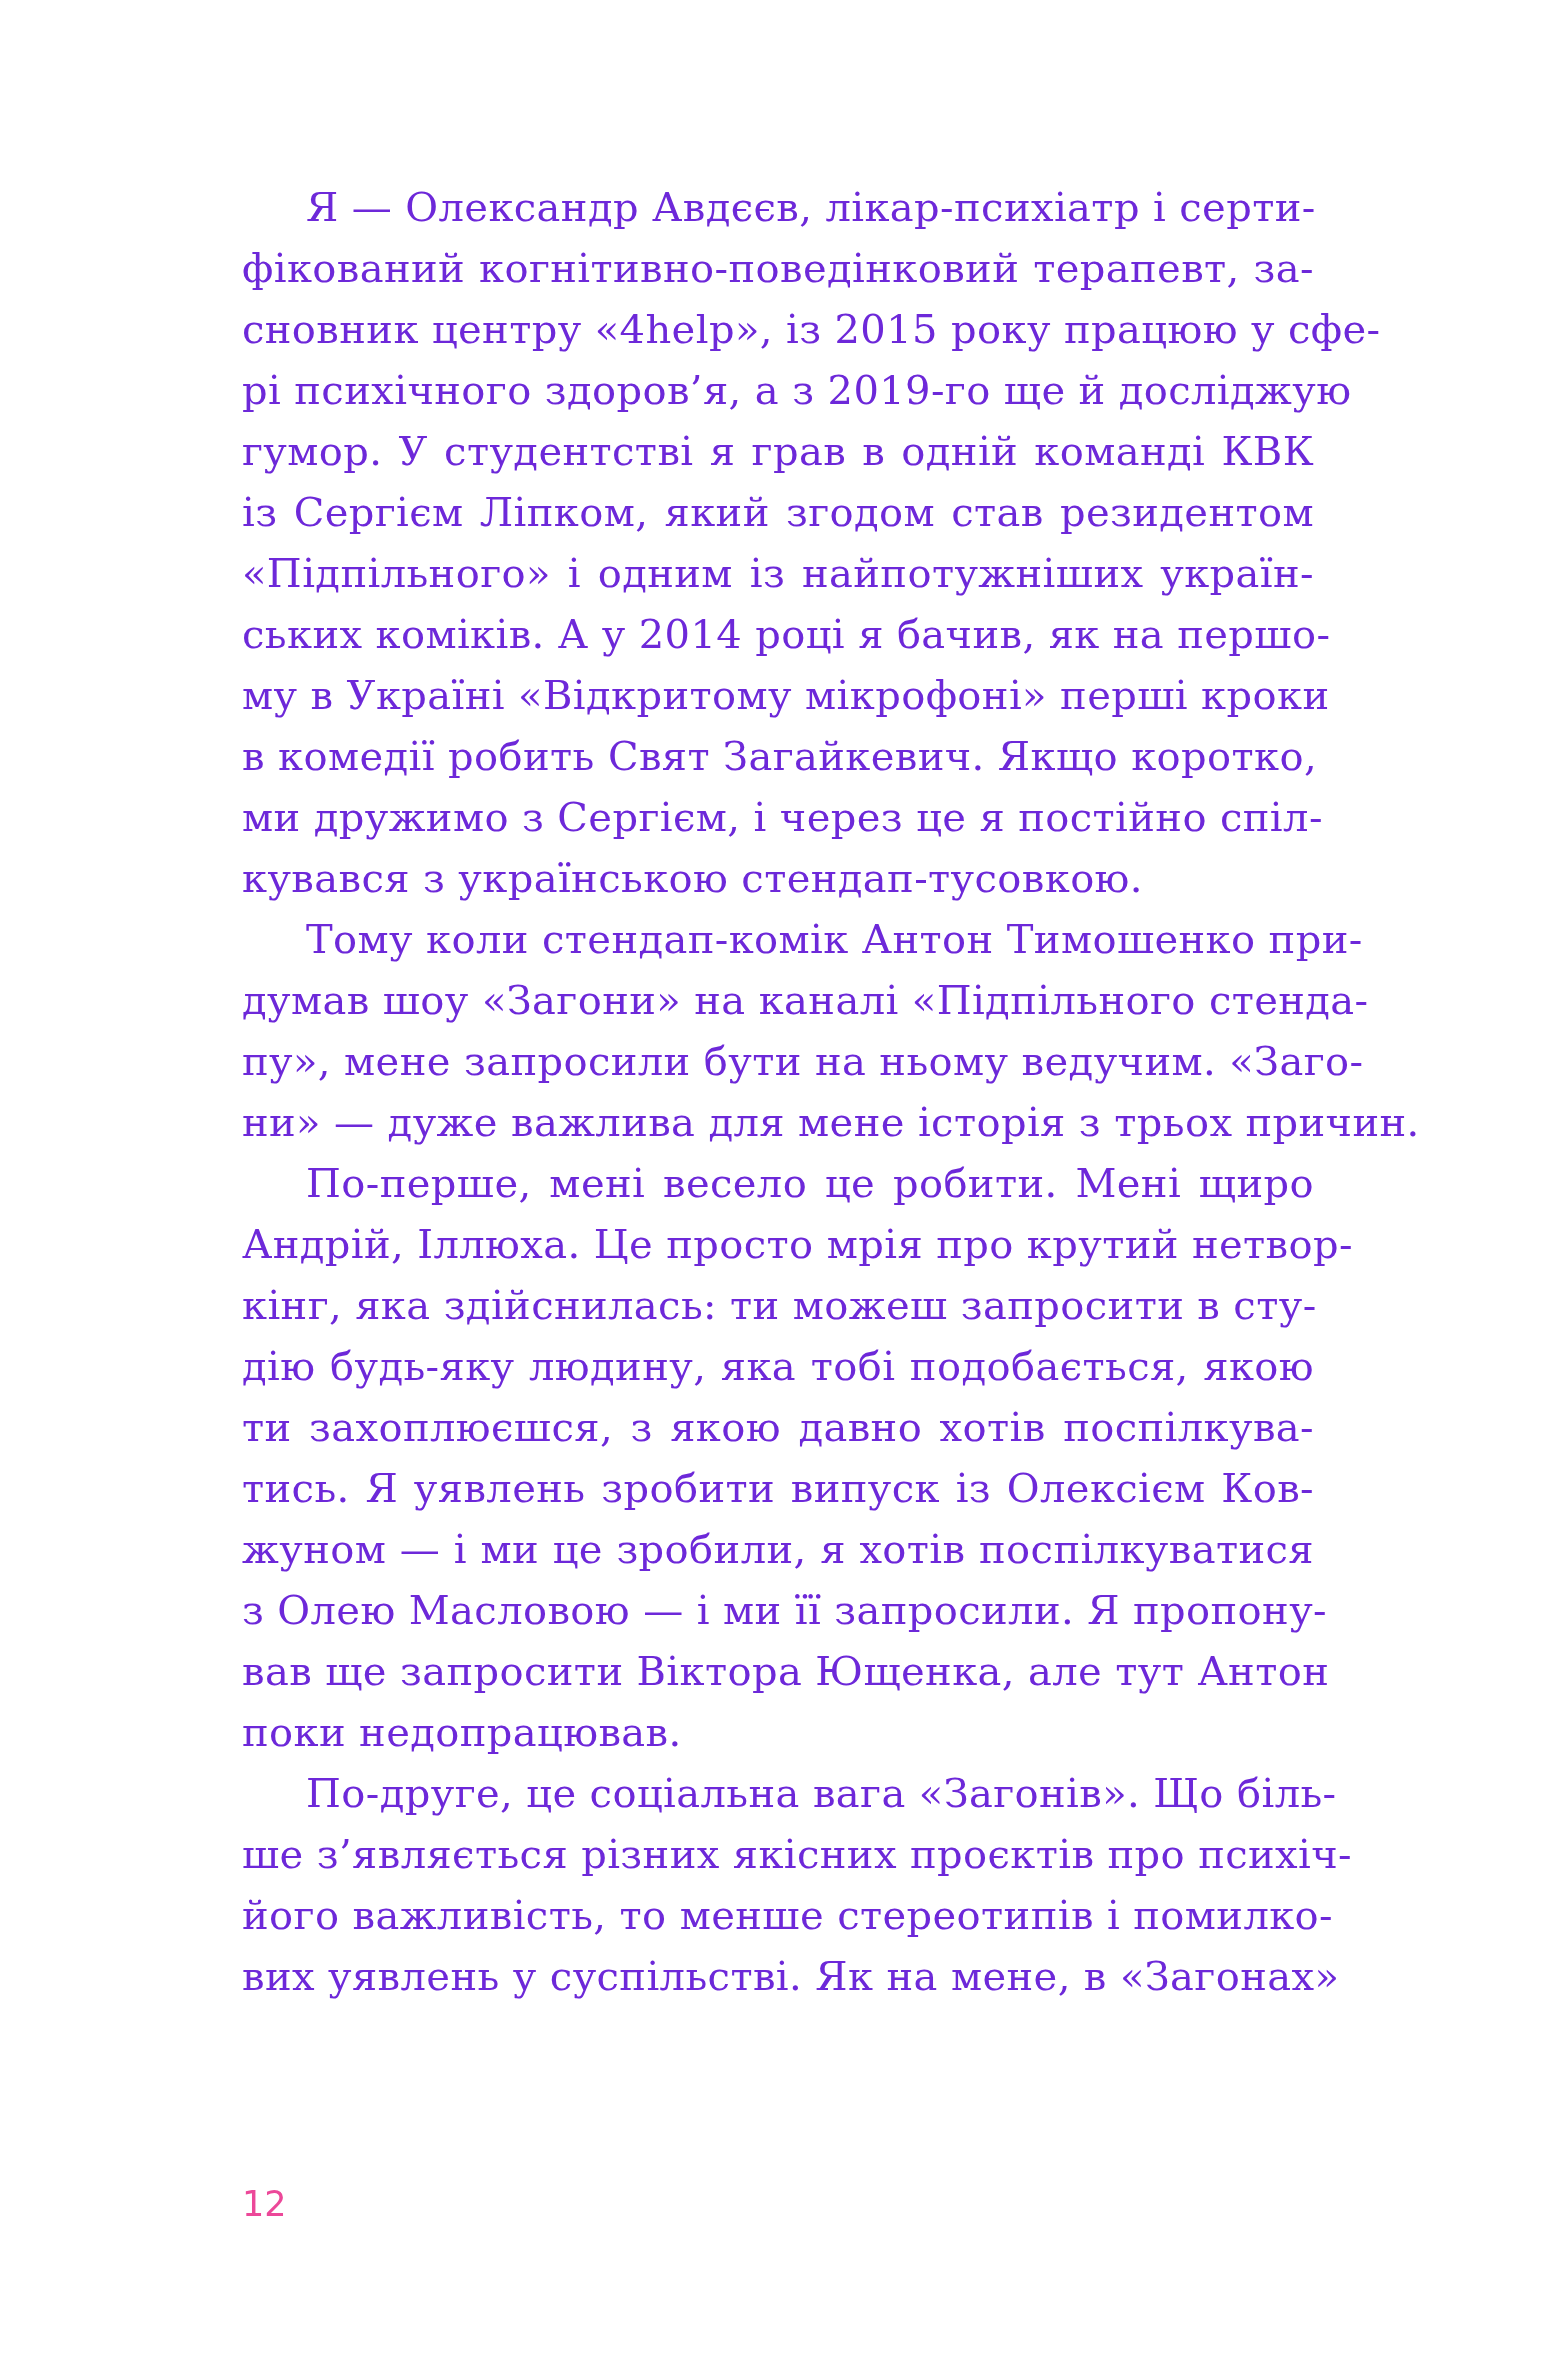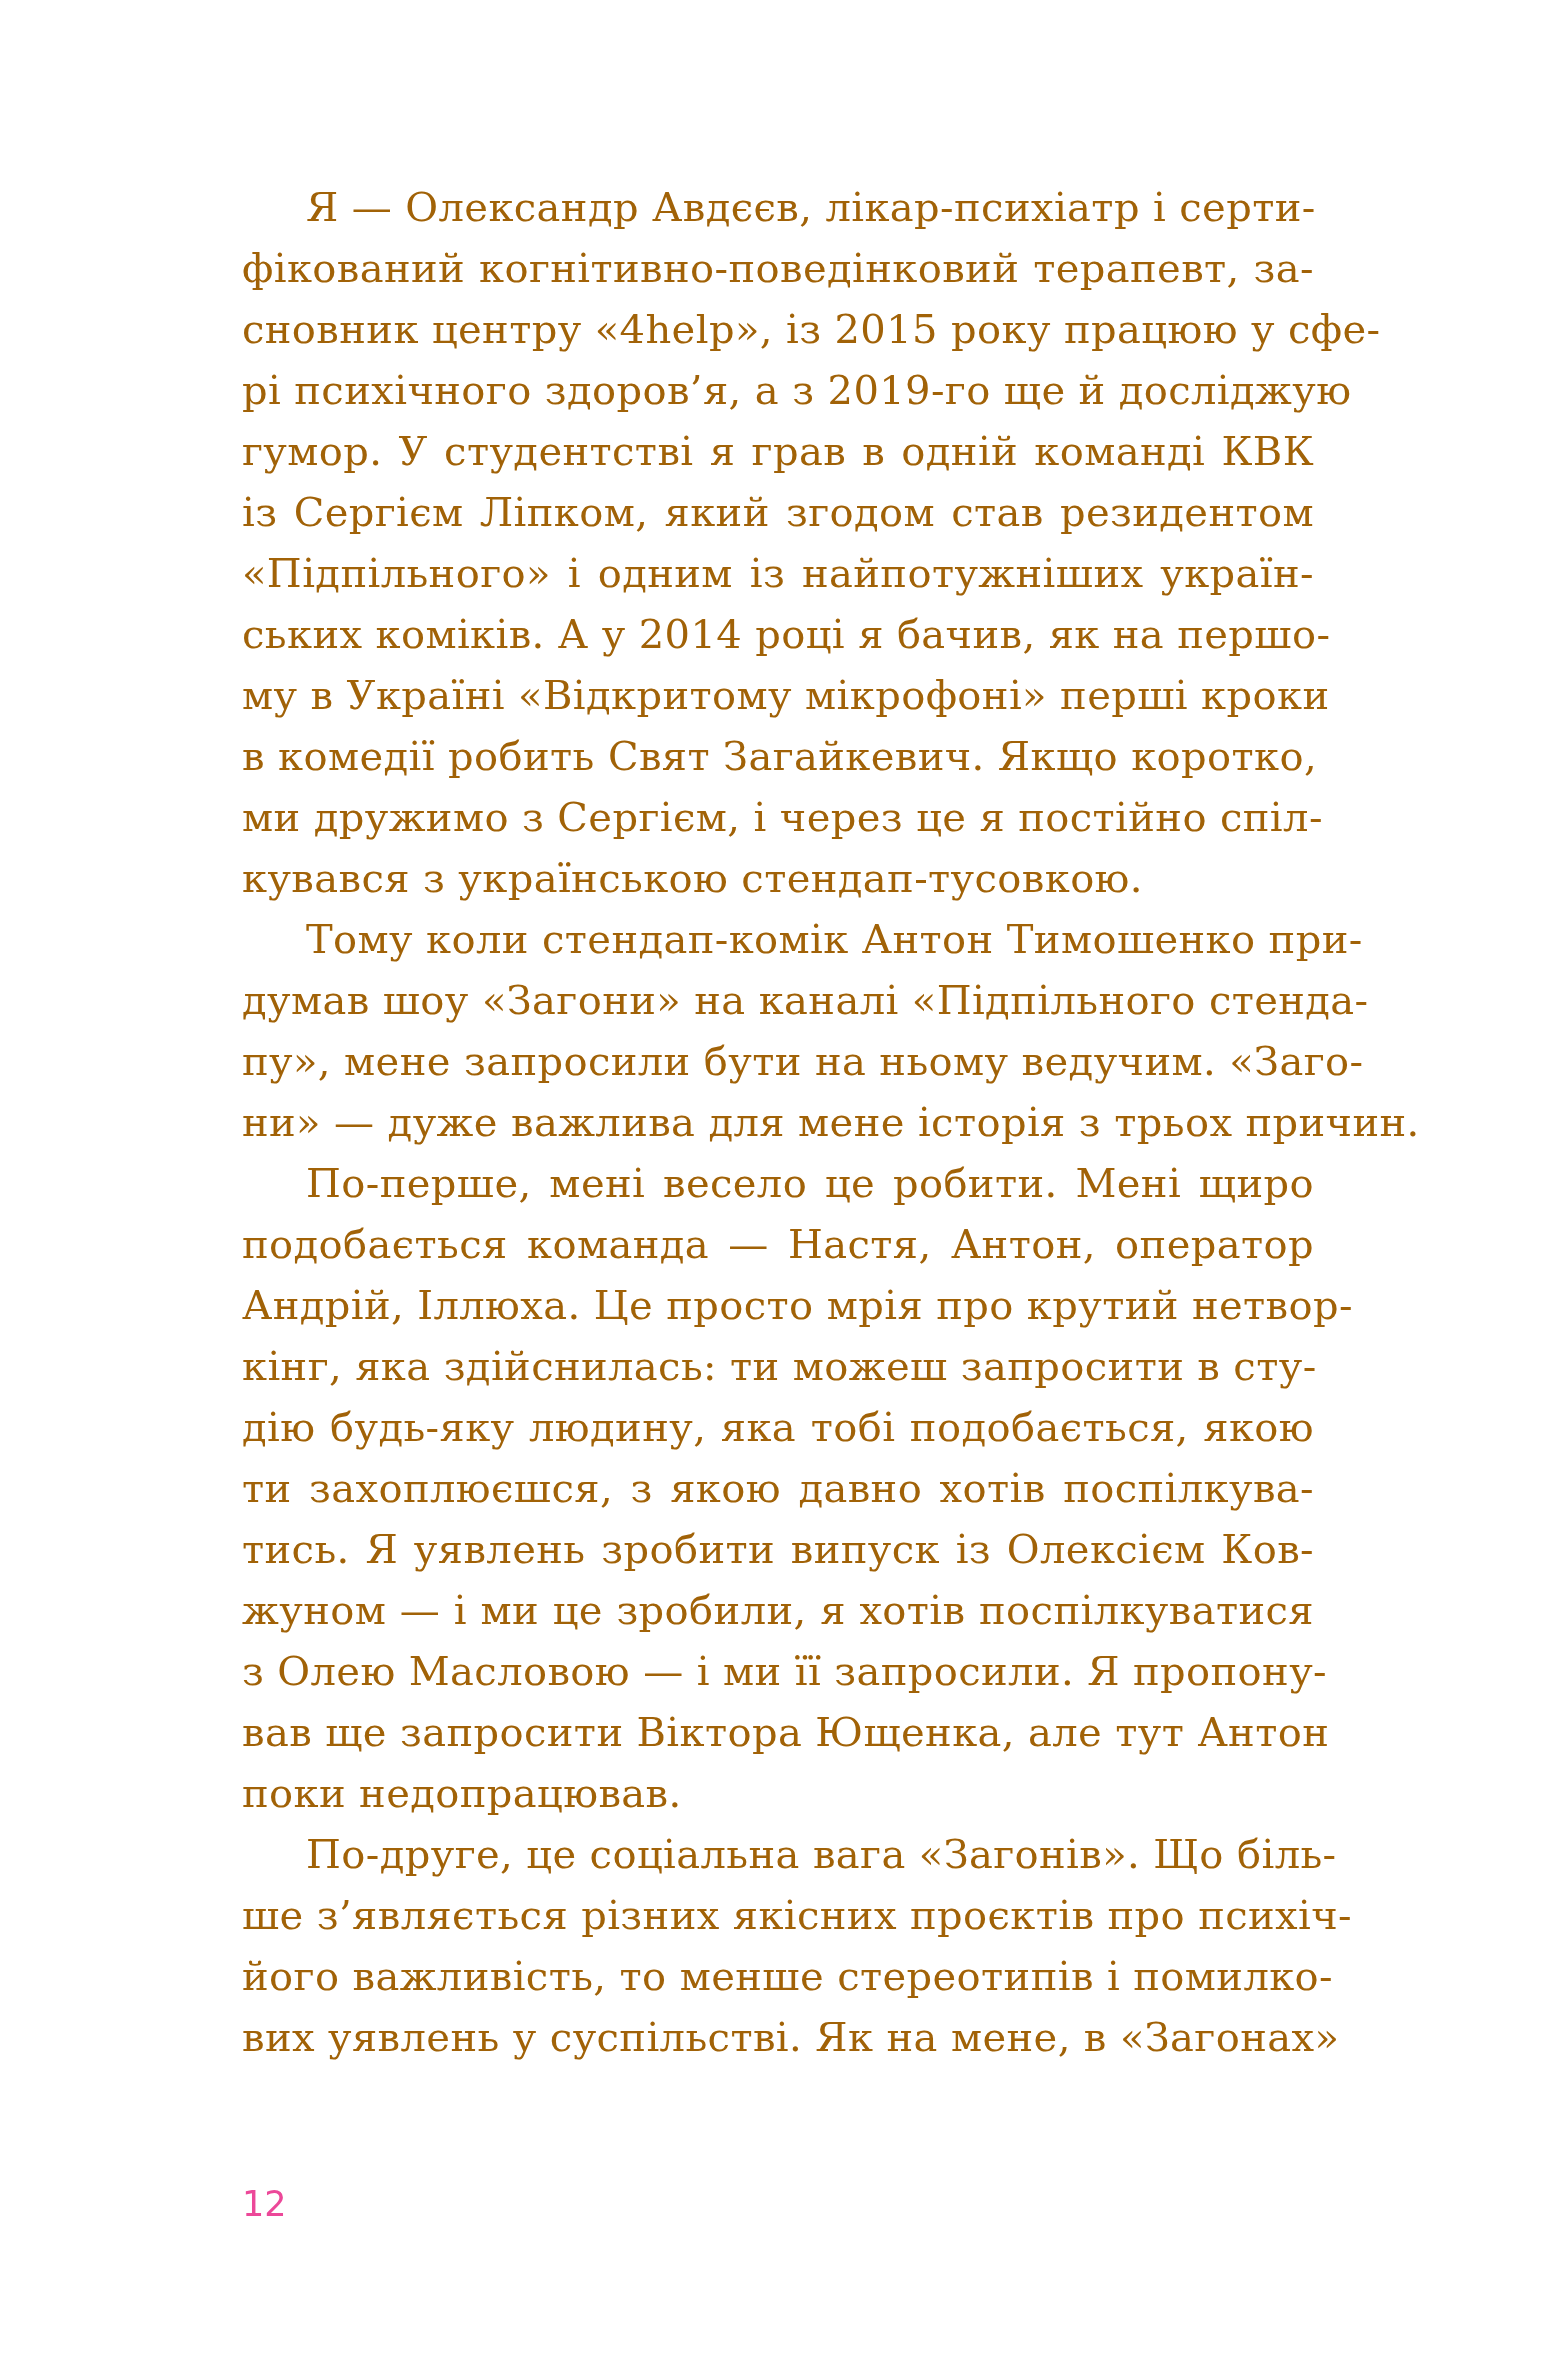--- a/index.html
+++ b/index.html
@@ -1,20 +1,20 @@
 <!DOCTYPE html>
 <html style="font-size:13px"><head>
 <meta charset="utf-8">
 <style>
   html, body { margin: 0; padding: 0; background: #ffffff; }
   body { width: 1547px; height: 2377px; position: relative; overflow: hidden; }
   .page { position: absolute; left: 0; top: 0; width: 1547px; height: 2377px; background: #ffffff; }
   .text-block {
     position: absolute; left: 242px; top: 177px; width: 1072px;
-    font-family: "DejaVu Serif", serif; color: #a16207;
+    font-family: "DejaVu Serif", serif; color: #6d28d9;
     font-size: 40px; line-height: 61px; letter-spacing: 0.4px;
   }
   .line { display: block; white-space: nowrap; text-align: justify; text-align-last: justify; height: 61px; }
   .line.last { text-align-last: left; }
   .line.indent { padding-left: 64px; }
   .page-number {
     position: absolute; left: 242px; top: 2184px;
     font-family: "DejaVu Sans", sans-serif; font-size: 35px; color: #ec4899;
   }
 </style>
@@ -36,21 +36,20 @@
     <span class="line">в комедії робить Свят Загайкевич. Якщо коротко,</span>
     <span class="line">ми дружимо з Сергієм, і через це я постійно спіл-</span>
     <span class="line last">кувався з українською стендап-тусовкою.</span>
 
     <span class="line indent">Тому коли стендап-комік Антон Тимошенко при-</span>
     <span class="line">думав шоу «Загони» на каналі «Підпільного стенда-</span>
     <span class="line">пу», мене запросили бути на ньому ведучим. «Заго-</span>
     <span class="line">ни» — дуже важлива для мене історія з трьох причин.</span>
 
     <span class="line indent">По-перше, мені весело це робити. Мені щиро</span>
-    <span class="line">подобається команда — Настя, Антон, оператор</span>
     <span class="line">Андрій, Іллюха. Це просто мрія про крутий нетвор-</span>
     <span class="line">кінг, яка здійснилась: ти можеш запросити в сту-</span>
     <span class="line">дію будь-яку людину, яка тобі подобається, якою</span>
     <span class="line">ти захоплюєшся, з якою давно хотів поспілкува-</span>
     <span class="line">тись. Я уявлень зробити випуск із Олексієм Ков-</span>
     <span class="line">жуном — і ми це зробили, я хотів поспілкуватися</span>
     <span class="line">з Олею Масловою — і ми її запросили. Я пропону-</span>
     <span class="line">вав ще запросити Віктора Ющенка, але тут Антон</span>
     <span class="line last">поки недопрацював.</span>
 

